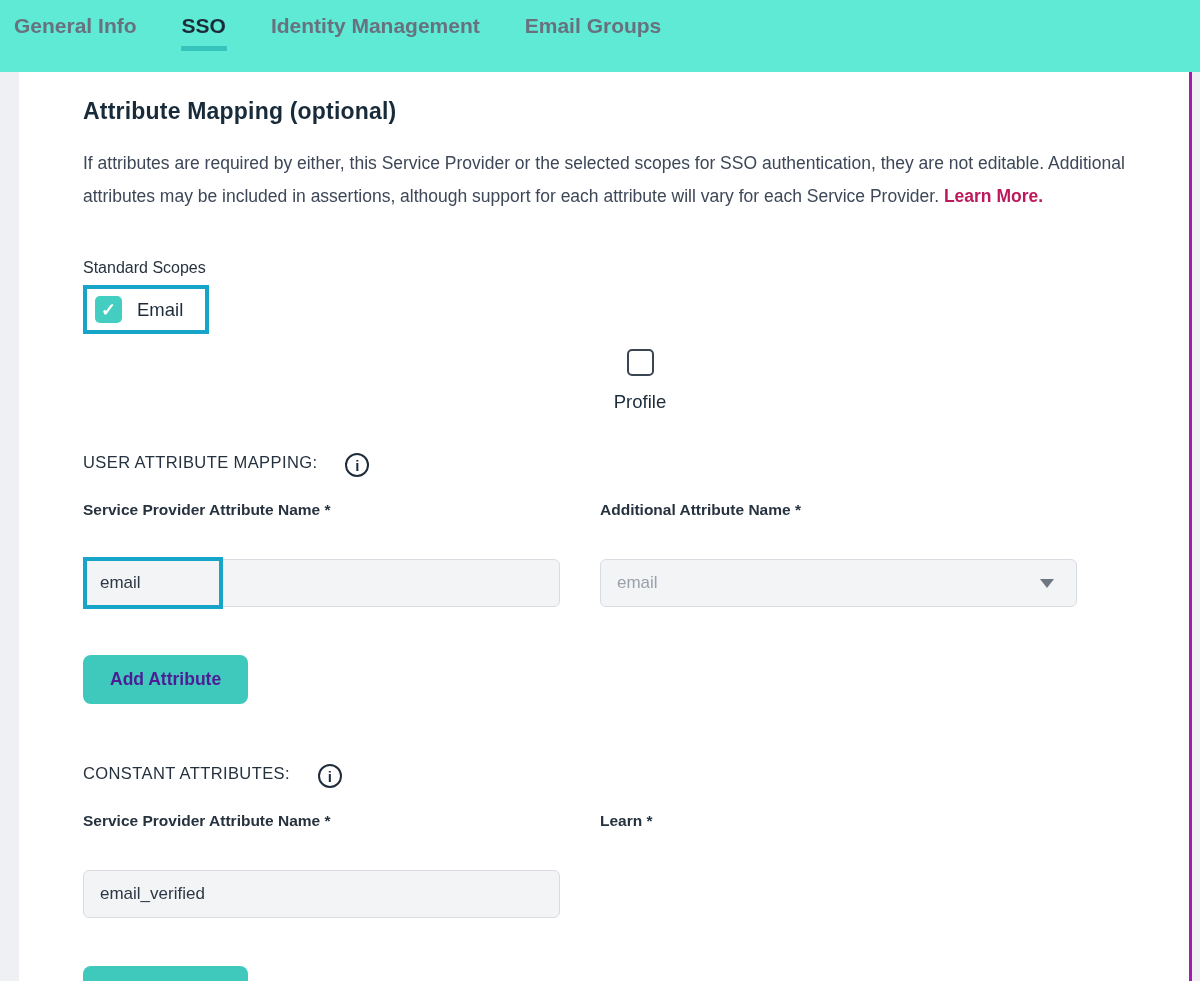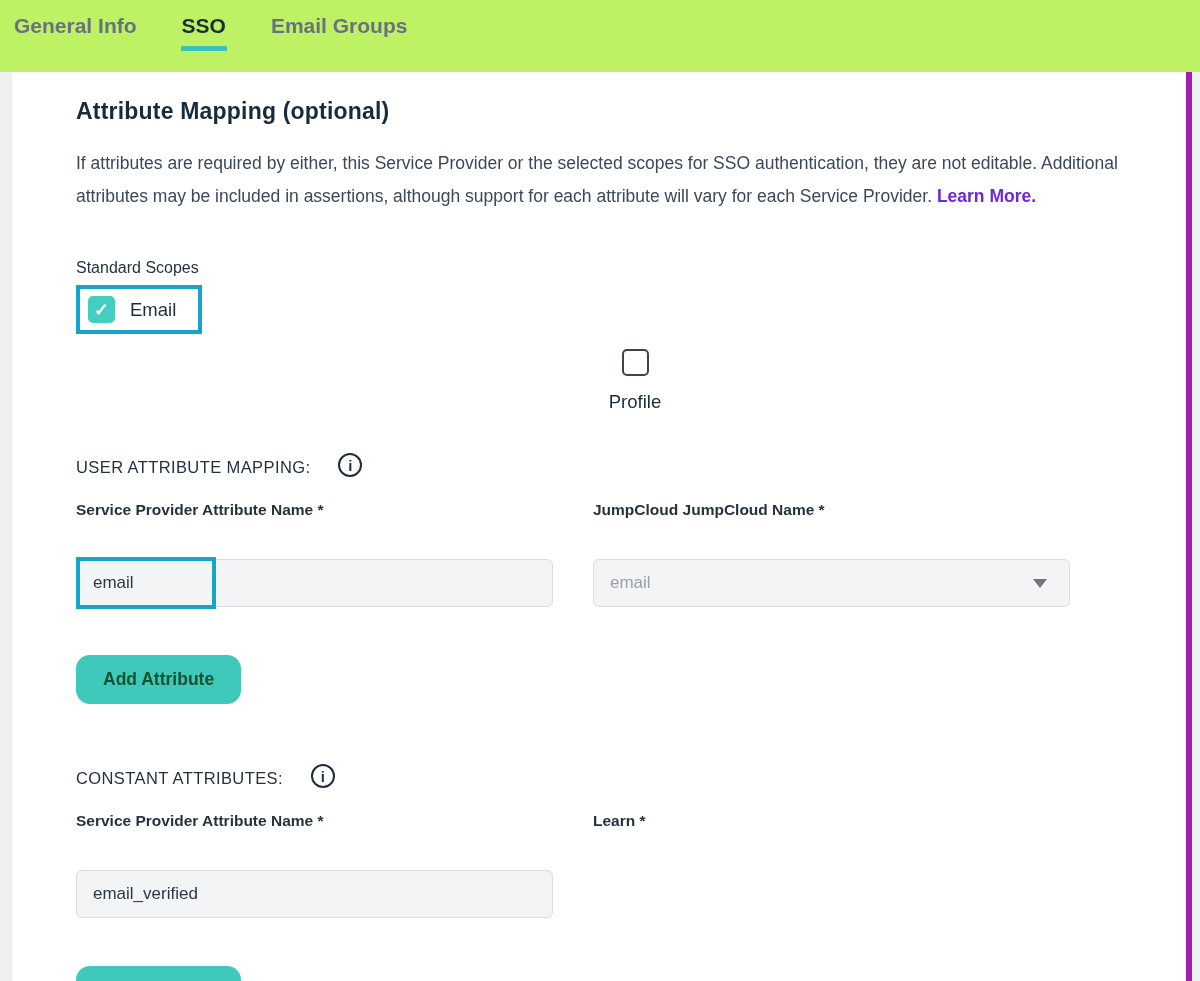--- a/index.html
+++ b/index.html
@@ -6,21 +6,21 @@
   html, body { width: 1200px; height: 981px; overflow: hidden; }
   body {
     background: #eff0f3;
     font-family: "Liberation Sans", sans-serif;
     color: #25313f;
   }
 
   
   .tabbar {
     height: 72px;
-    background: #bef264;
+    background: #5eead4;
     display: flex;
     align-items: flex-start;
     padding: 14px 0 0 14px;
     gap: 45px;
   }
   .tab {
     font-size: 21px;
     font-weight: 700;
     color: #68727f;
     position: relative;
@@ -34,43 +34,43 @@
     left: -1px;
     right: -1px;
     top: calc(100% + 8px);
     height: 5px;
     background: #35c3bb;
     border-radius: 1px;
   }
 
   
   .card {
-    margin: 0 8px 0 12px;
+    margin: 0 8px 0 19px;
     background: #ffffff;
     height: calc(100% - 72px);
     padding: 26px 0 0 64px;
-    border-right: 6px solid #a21caf;
+    border-right: 3px solid #a21caf;
   }
 
   .page-title {
     font-size: 23px;
     font-weight: 700;
     color: #182b3a;
     letter-spacing: 0.2px;
   }
 
   .desc {
     margin-top: 22px;
     width: 1048px;
     font-size: 17.5px;
     line-height: 33px;
     color: #3d4757;
   }
   .learn-more {
-    color: #6d28d9;
+    color: #be185d;
     font-weight: 700;
     text-decoration: none;
     cursor: pointer;
   }
 
   
   .scopes-label {
     margin-top: 46px;
     font-size: 16px;
     color: #27323f;
@@ -111,21 +111,21 @@
   }
   .checkbox.unchecked {
     background: #ffffff;
     border: 2px solid #3a4552;
   }
 
   
   .section-heading {
     margin-top: 40px;
     display: flex;
-    align-items: flex-end;
+    align-items: flex-start;
     gap: 28px;
     font-size: 16.5px;
     letter-spacing: 0.4px;
     color: #25313f;
   }
   .section-heading.constant { margin-top: 60px; }
   .info-icon {
     width: 24px;
     height: 24px;
     border: 2.5px solid #1f2d3b;
@@ -195,36 +195,37 @@
     border-left: 7px solid transparent;
     border-right: 7px solid transparent;
     border-top: 9px solid #6e7681;
   }
 
   
   .add-btn {
     display: block;
     margin-top: 48px;
     background: #3fc8bc;
-    color: #14532d;
+    color: #4c1d95;
     font-size: 17.5px;
     font-weight: 700;
     border: none;
-    border-radius: 14px;
+    border-radius: 8px;
     padding: 14px 27px;
     cursor: pointer;
     font-family: "Liberation Sans", sans-serif;
   }
 </style>
 </head>
 <body>
 
 <div class="tabbar">
   <div class="tab">General Info</div>
   <div class="tab active">SSO</div>
+  <div class="tab">Identity Management</div>
   <div class="tab">Email Groups</div>
 </div>
 
 <div class="card">
 
   <div class="page-title">Attribute Mapping (optional)</div>
 
   <p class="desc">
     <span>If attributes are required by either, this Service Provider or the selected scopes for SSO authentication, they are not editable. Additional attributes may be included in assertions, although support for each attribute will vary for each Service Provider.</span>
     <a class="learn-more">Learn More.</a>
@@ -246,21 +247,21 @@
     <span>Profile</span>
   </div>
 
   <div class="section-heading">
     <span>USER ATTRIBUTE MAPPING:</span>
     <span class="info-icon">i</span>
   </div>
 
   <div class="field-grid">
     <div class="field-label">Service Provider Attribute Name *</div>
-    <div class="field-label">JumpCloud JumpCloud Name *</div>
+    <div class="field-label">Additional Attribute Name *</div>
 
     <div class="input-wrap">
       <input class="text-input" type="text" value="email" style="">
       <span class="highlight-box"></span>
     </div>
 
     <div class="select">
       <span class="select-text">email</span>
       <span class="caret"></span>
     </div>

